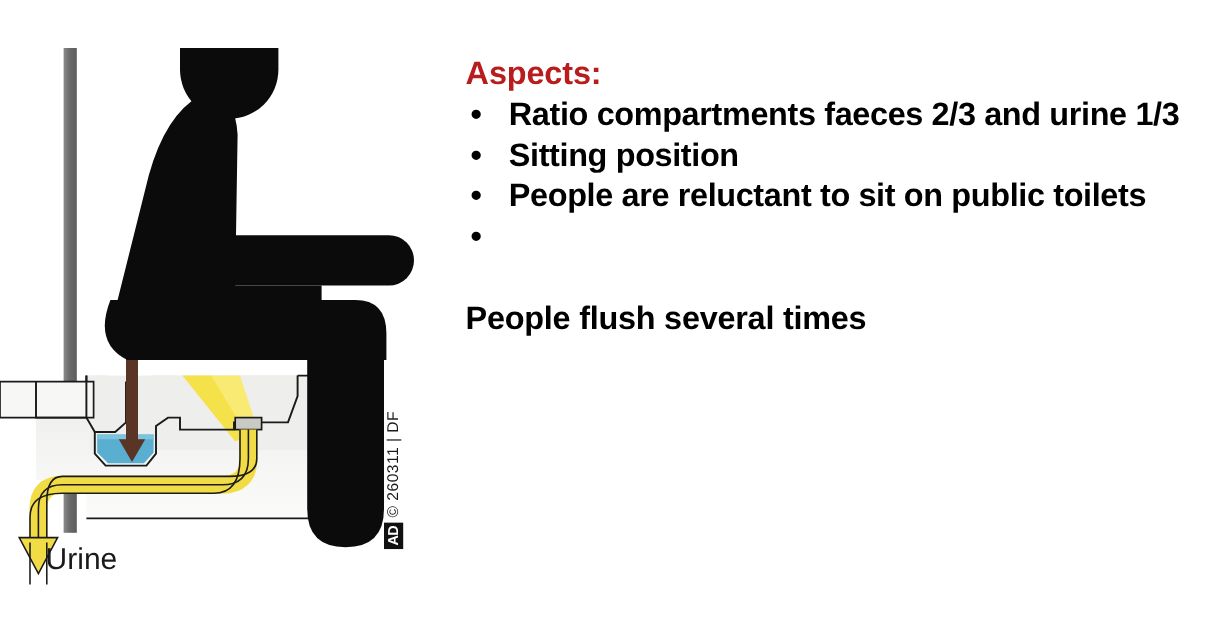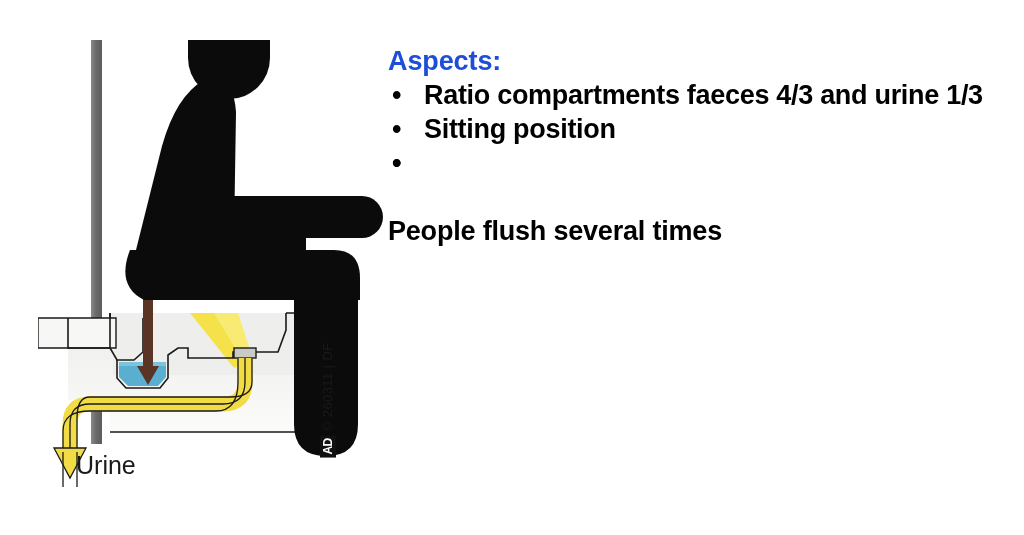--- a/index.html
+++ b/index.html
@@ -18,21 +18,20 @@
     overflow: hidden;
   }
 
   
   #illustration {
     position: absolute;
     left: 0;
     top: 0;
     width: 370px;
     height: 535px;
-    padding-left: 38px;
   }
   #illustration svg {
     display: block;
     width: 370px;
     height: 535px;
   }
 
   
   #credit {
     position: absolute;
@@ -68,21 +67,21 @@
   
   #textcol {
     position: absolute;
     left: 388px;
     top: 44px;
     width: 616px;
   }
   .heading {
     font-size: 27px;
     font-weight: bold;
-    color: #1d4ed8;
+    color: #b91c1c;
     line-height: 34px;
     letter-spacing: -0.1px;
   }
   ul.bullets {
     list-style: none;
     margin: 0;
     padding: 0;
   }
   ul.bullets li {
     position: relative;
@@ -214,28 +213,29 @@
     </div>
   </div>
 
   <div id="textcol">
 
     <div class="heading">Aspects:</div>
 
     <ul class="bullets">
       <li>
         <span class="bullet-dot">•</span>
-        <span>Ratio compartments faeces 4/3 and urine 1/3</span>
+        <span>Ratio compartments faeces 2/3 and urine 1/3</span>
       </li>
       <li>
         <span class="bullet-dot">•</span>
         <span>Sitting position</span>
       </li>
       <li>
         <span class="bullet-dot">•</span>
+        <span>People are reluctant to sit on public toilets</span>
       </li>
       <li>
         <span class="bullet-dot">•</span>
       </li>
     </ul>
 
     <div class="spacer-line"></div>
 
 
     <div class="spacer-line"></div>

